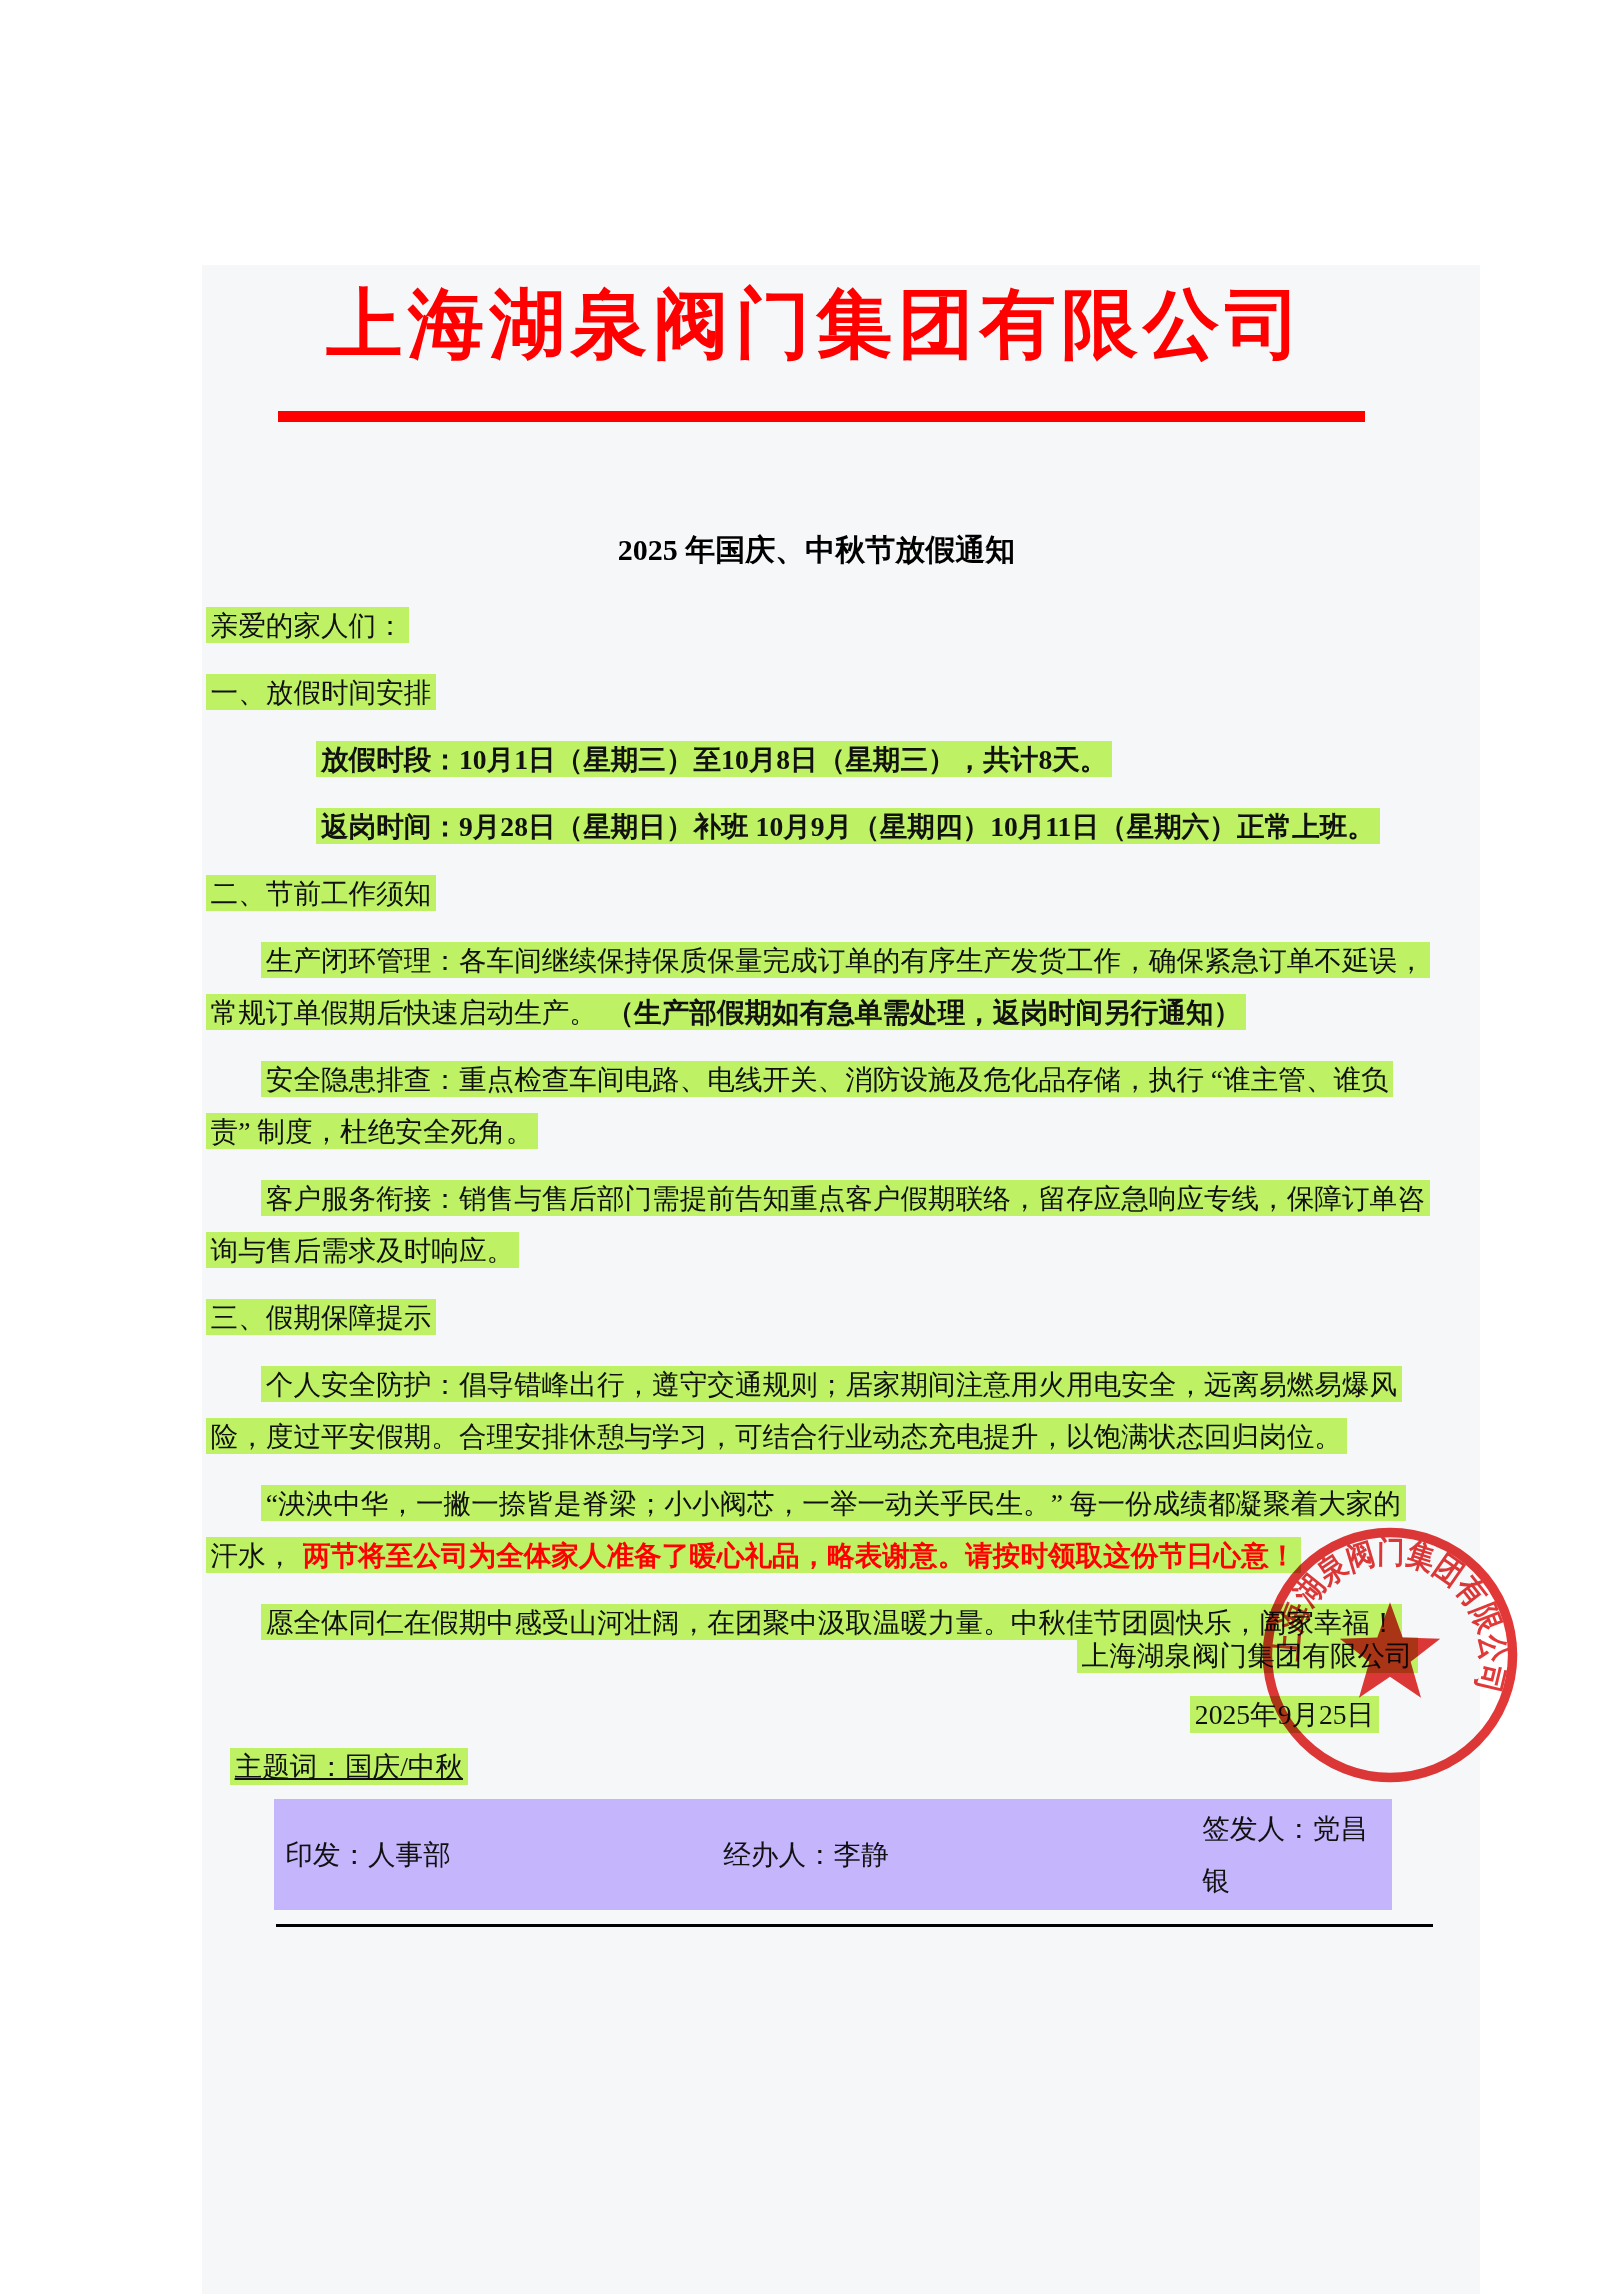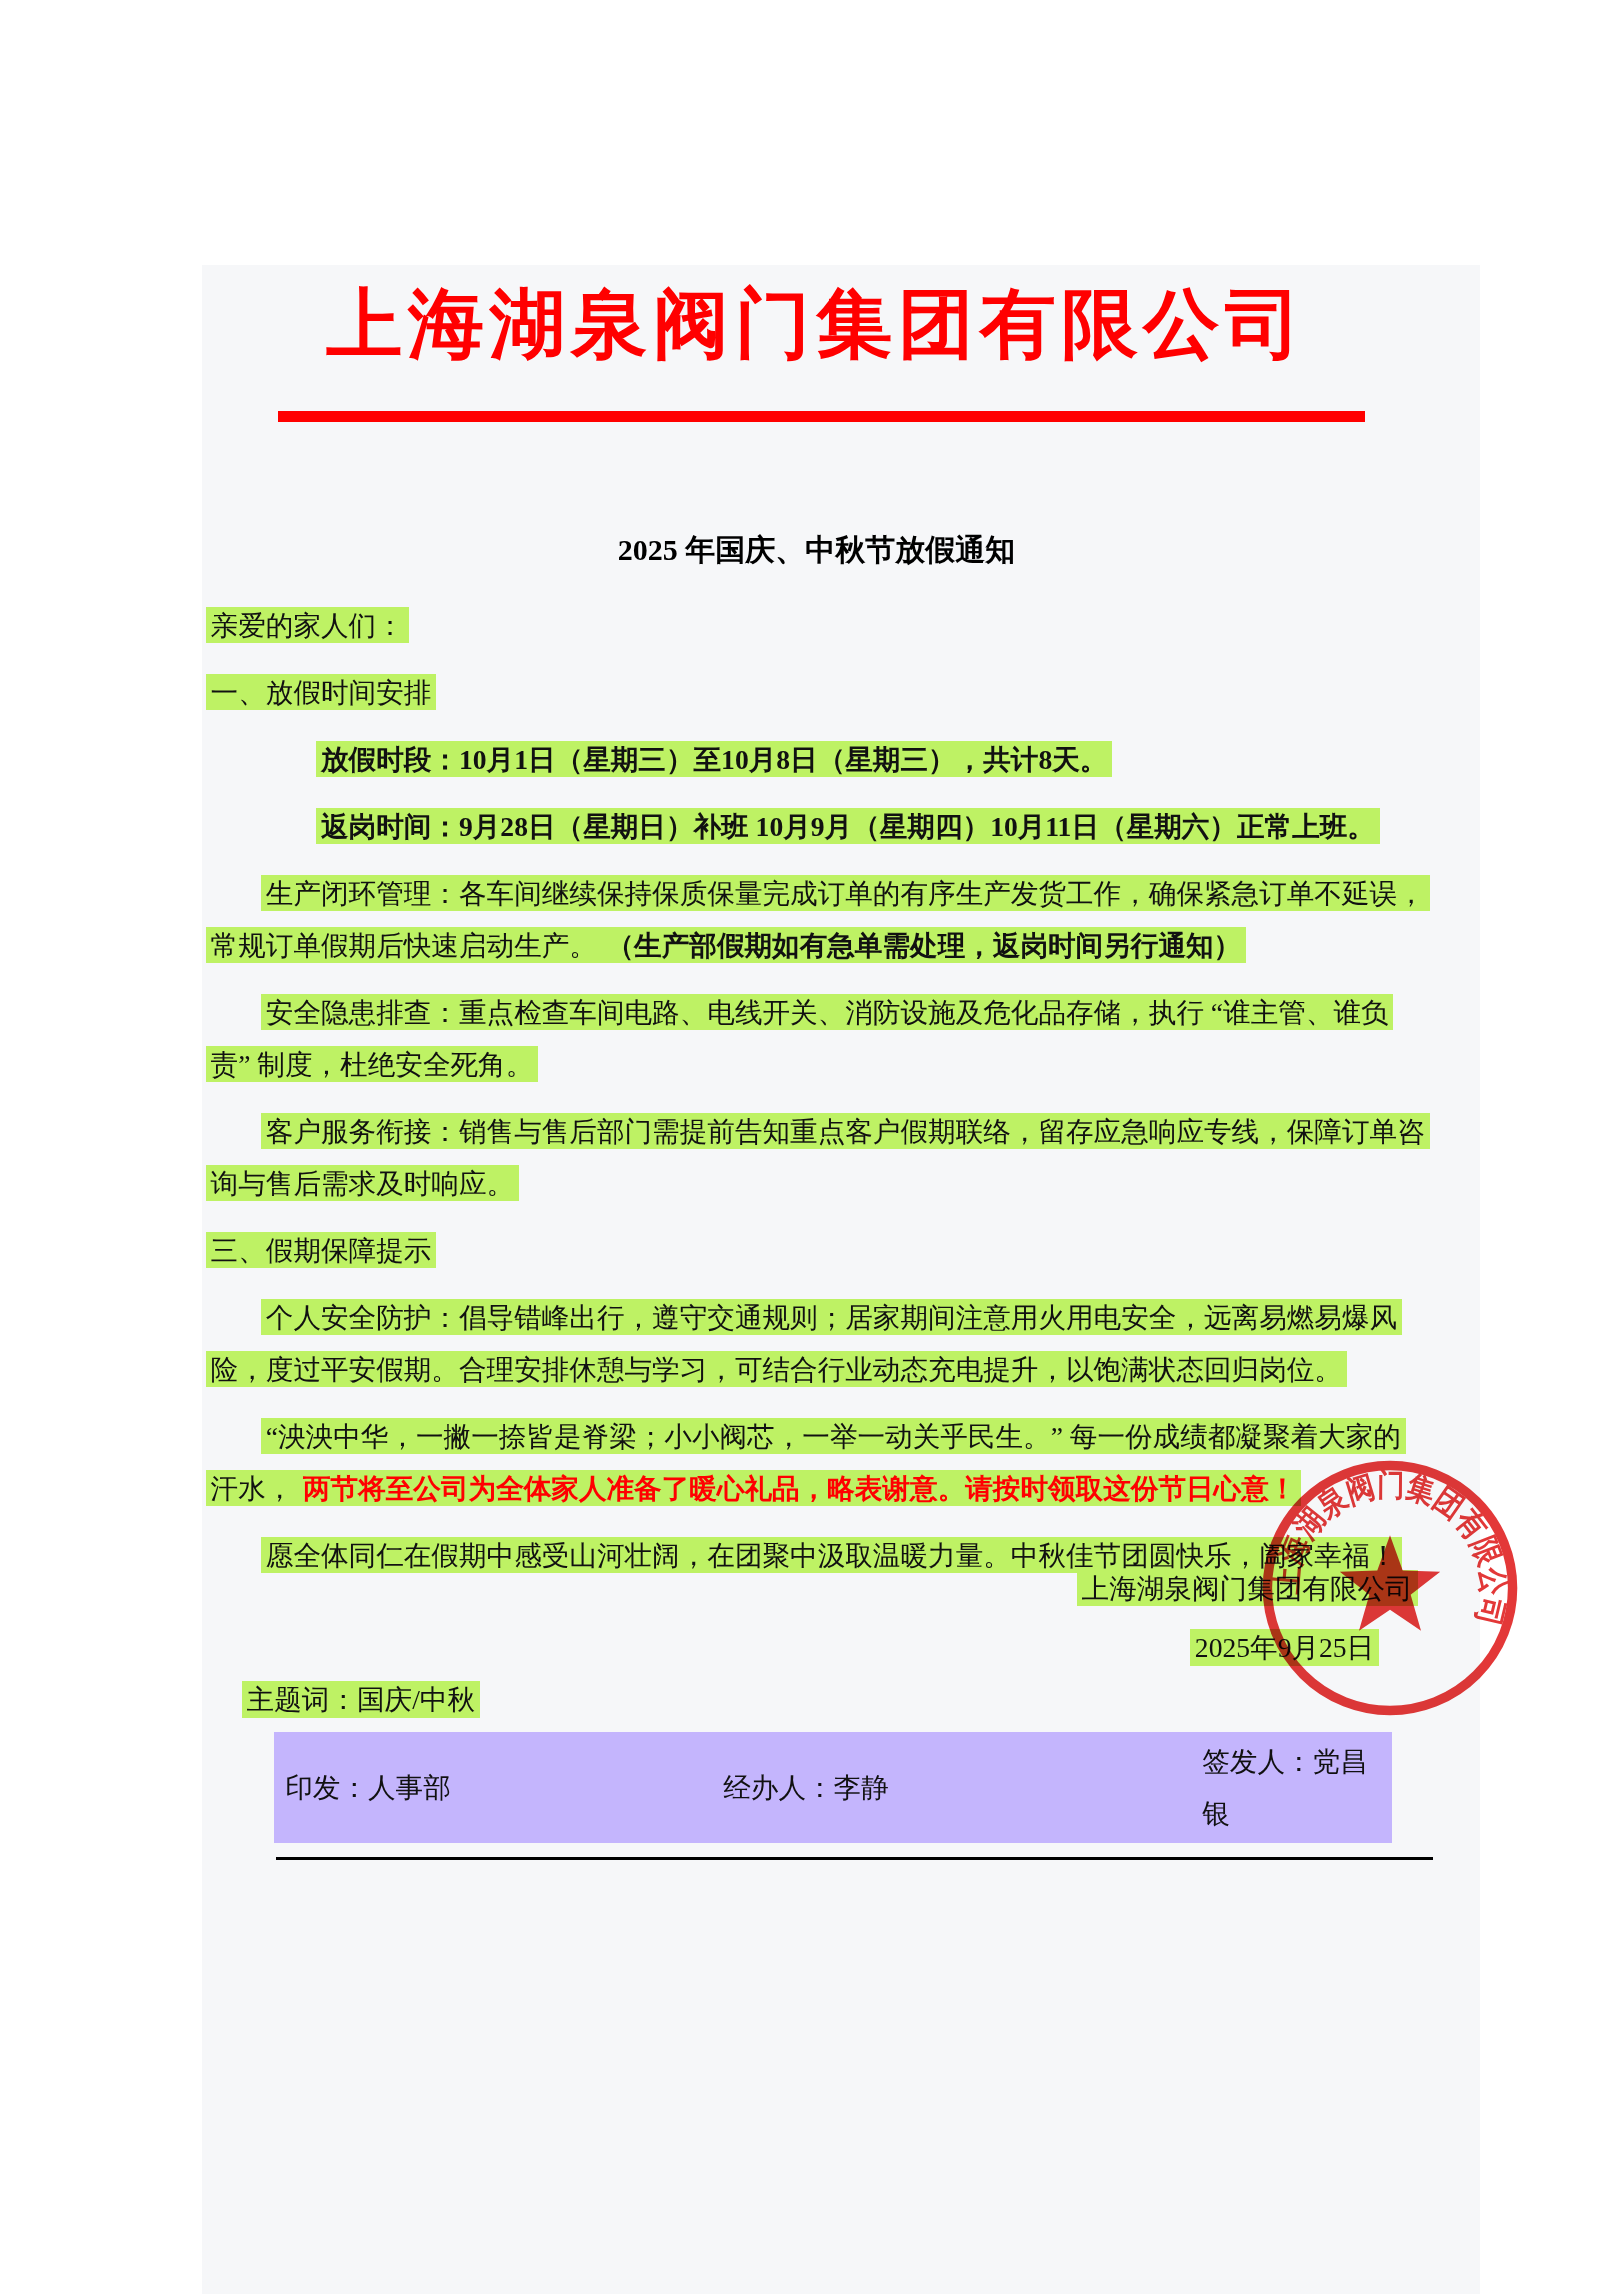--- a/index.html
+++ b/index.html
@@ -52,21 +52,21 @@
     background:#bef264;
     padding:2.9px 4.8px;
     box-decoration-break:clone;
     -webkit-box-decoration-break:clone;
   }
   .bold{font-weight:bold;}
   .red-bold{font-weight:bold;color:#ff0000;}
   .sig-wrap{position:relative;}
   .signature{margin-top:-19px;text-align:right;padding-right:9.5px;}
   .sig-date{margin-top:7.6px;text-align:right;padding-right:48px;}
-  .subject{margin-top:0;margin-left:36px;}
+  .subject{margin-top:0;margin-left:24px;text-decoration:underline;}
   .footer-band{
     margin:5.7px 0 0 68px;
     width:1118px;
     background:#c4b5fd;
     display:grid;
     grid-template-columns:438px 479px auto;
     align-items:center;
     padding:3.8px 0;
   }
   .footer-band .cell{padding-left:11.4px;}
@@ -99,20 +99,21 @@
 
     <p class="greeting"><span class="hl">亲爱的家人们：</span></p>
 
 
     <p><span class="hl">一、放假时间安排</span></p>
 
     <p class="ind4 bold"><span class="hl">放假时段：10月1日（星期三）至10月8日（星期三），共计8天。</span></p>
 
     <p class="ind4 bold"><span class="hl">返岗时间：9月28日（星期日）补班 10月9月（星期四）10月11日（星期六）正常上班。</span></p>
 
+    <p><span class="hl">二、节前工作须知</span></p>
 
     <p class="ind2"><span class="hl">生产闭环管理：各车间继续保持保质保量完成订单的有序生产发货工作，确保紧急订单不延误，常规订单假期后快速启动生产。</span><span class="hl bold">（生产部假期如有急单需处理，返岗时间另行通知）</span></p>
 
     <p class="ind2"><span class="hl">安全隐患排查：重点检查车间电路、电线开关、消防设施及危化品存储，执行 “谁主管、谁负责” 制度，杜绝安全死角。</span></p>
 
     <p class="ind2"><span class="hl">客户服务衔接：销售与售后部门需提前告知重点客户假期联络，留存应急响应专线，保障订单咨询与售后需求及时响应。</span></p>
 
     <p><span class="hl">三、假期保障提示</span></p>
 
     <p class="ind2"><span class="hl">个人安全防护：倡导错峰出行，遵守交通规则；居家期间注意用火用电安全，远离易燃易爆风险，度过平安假期。合理安排休憩与学习，可结合行业动态充电提升，以饱满状态回归岗位。</span></p>

